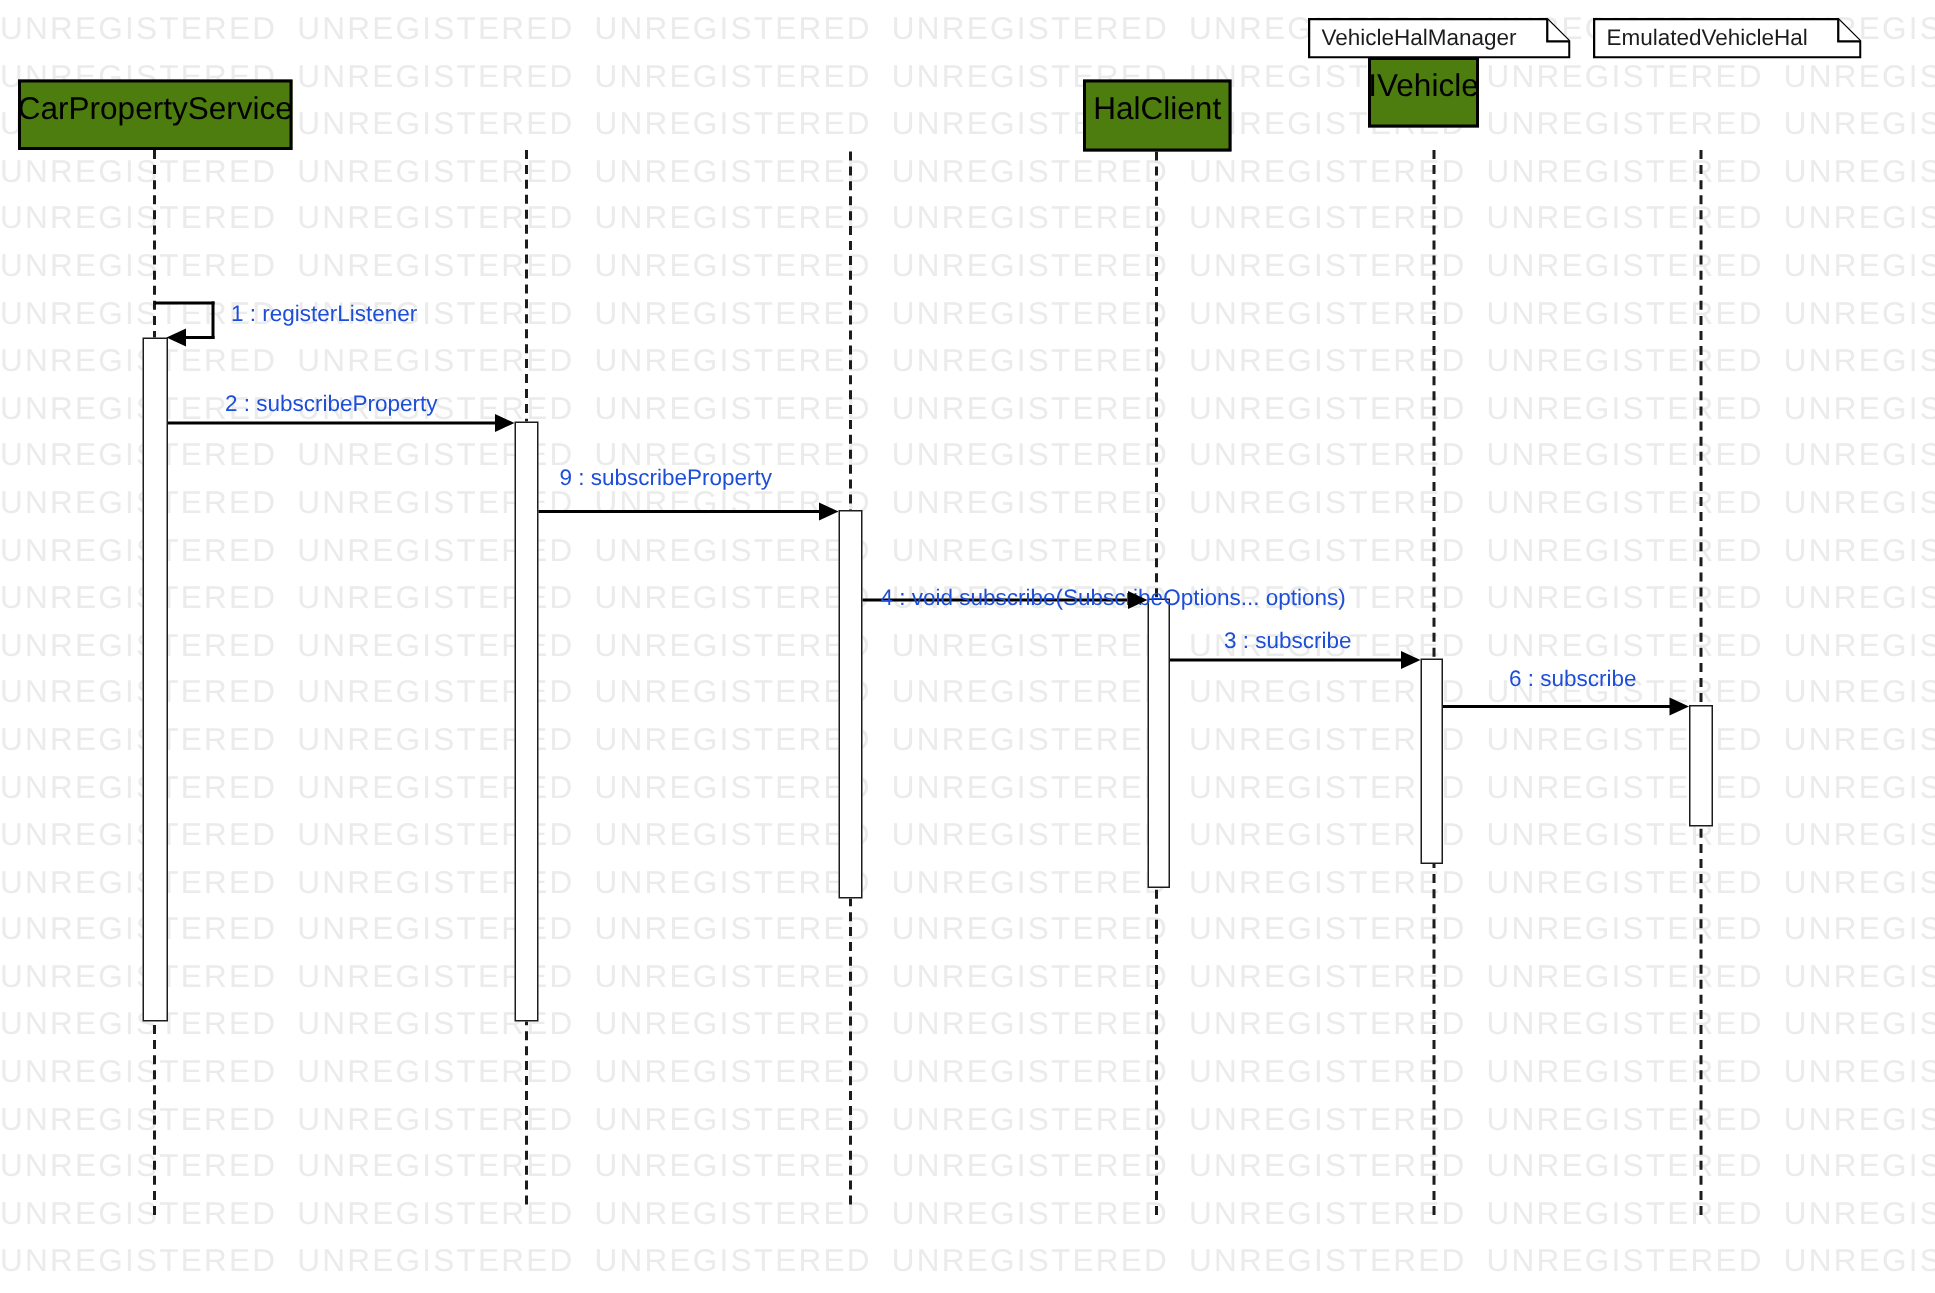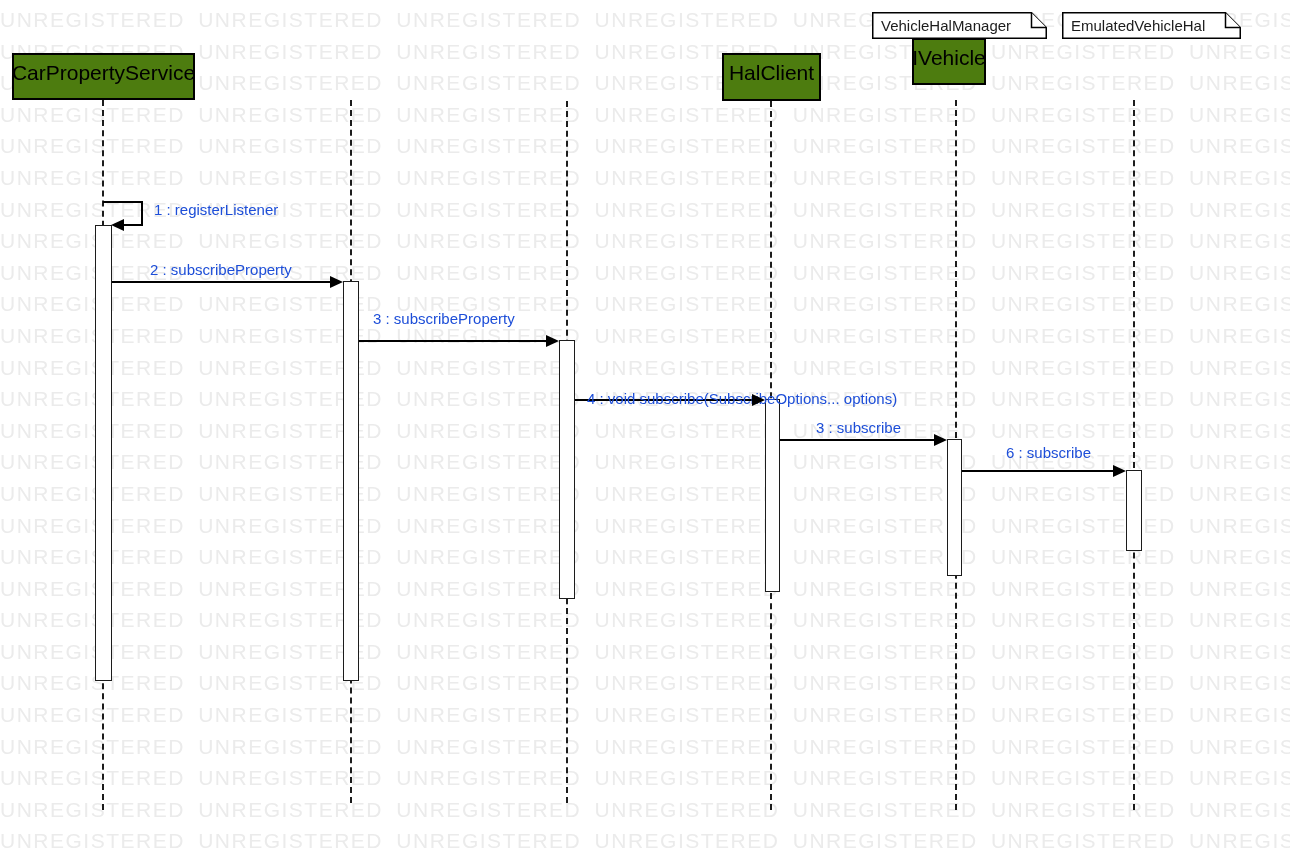--- a/index.html
+++ b/index.html
@@ -136,21 +136,21 @@
 
   <div>
     <div class="msg-line" style="left:112px;top:281px;width:219px"></div>
     <div class="arrow-right" style="left:330px;top:276px"></div>
     <span class="msg-label" style="left:150px;top:261px">2 : subscribeProperty</span>
   </div>
 
   <div>
     <div class="msg-line" style="left:359px;top:340px;width:188px"></div>
     <div class="arrow-right" style="left:546px;top:335px"></div>
-    <span class="msg-label" style="left:373px;top:310px">3 : subscribeProperty</span>
+    <span class="msg-label" style="left:373px;top:310px">9 : subscribeProperty</span>
   </div>
 
   <div>
     <div class="msg-line" style="left:575px;top:399px;width:178px"></div>
     <div class="arrow-right" style="left:752px;top:394px"></div>
     <span class="msg-label" style="left:587px;top:390px">4 : void subscribe(SubscribeOptions... options)</span>
   </div>
 
   <div>
     <div class="msg-line" style="left:780px;top:439px;width:155px"></div>

